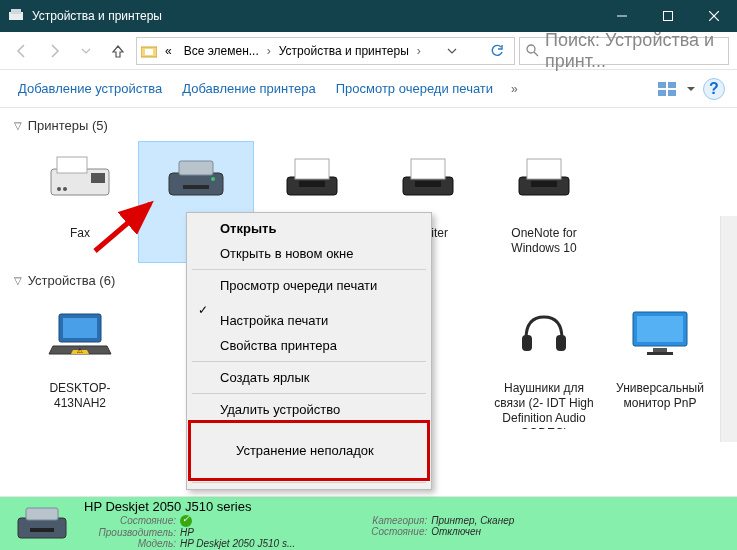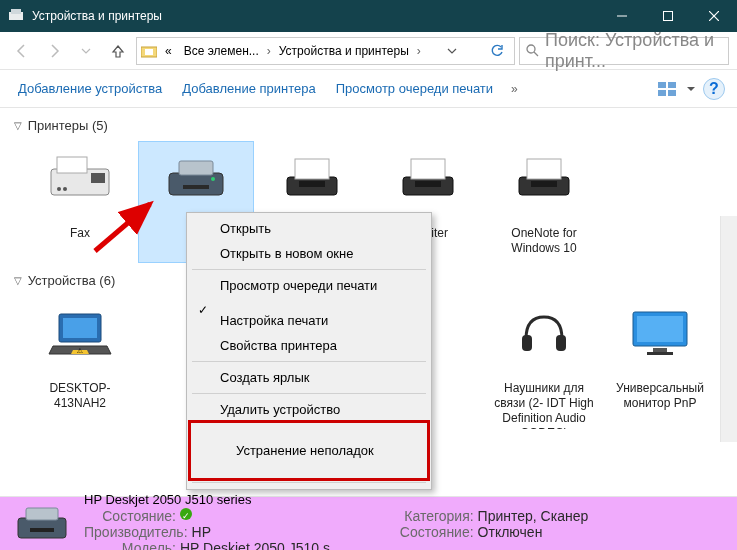--- a/index.html
+++ b/index.html
@@ -32,33 +32,33 @@
 .group-header { display: flex; align-items: center; font-size: 13px; color: #333; padding: 4px 0; }
 .group-header .gchev { margin-right: 6px; color: #5a5a5a; font-size: 10px; }
 .group-items { display: flex; flex-wrap: wrap; gap: 0px; padding: 4px 0 0 8px; }
 .ditem { width: 116px; text-align: center; font-size: 12px; color: #222; padding: 6px 4px; border: 1px solid transparent; }
 .ditem.selected { background: #cce8ff; border: 1px solid #99d1ff; }
 .ditem .dicon { width: 80px; height: 58px; margin: 0 auto 6px auto; display: flex; align-items: center; justify-content: center; }
 .ditem .dlabel { line-height: 1.25; word-wrap: break-word; max-height: 48px; overflow: hidden; margin-top: 20px; }
 
 .context-menu { position: absolute; left: 186px; top: 212px; width: 246px; background: #f0f0f0; border: 1px solid #bcbcbc; box-shadow: 3px 3px 6px rgba(0,0,0,0.25); padding: 3px; font-size: 13px; color: #000; z-index: 10; }
 .context-menu .citem { padding: 5px 10px 5px 30px; white-space: nowrap; position: relative; }
-.context-menu .citem.bold { font-weight: 400; }
+.context-menu .citem.bold { font-weight: 700; }
 .context-menu .citem .check { position: absolute; left: 8px; top: 5px; font-size: 12px; }
 .context-menu .csep { height: 1px; background: #d0d0d0; margin: 3px 2px; }
 .context-menu .highlight-box { border: 3px solid #c00; margin: -2px; padding: 15px; }
 
 .arrow-annotation { position: absolute; left: 90px; top: 196px; z-index: 9; pointer-events: none; }
 
-.detailsbar { position: absolute; left: 0; right: 0; bottom: 0; height: 54px; border-top: 1px solid #e5e5e5; display: flex; align-items: center; padding: 4px 10px; font-size: 12px; color: #333; background: #f0abfc; }
+.detailsbar { position: absolute; left: 0; right: 0; bottom: 0; height: 54px; border-top: 1px solid #e5e5e5; display: flex; align-items: center; padding: 4px 10px; font-size: 12px; color: #333; background: #86efac; }
 .detailsbar .thumb { width: 64px; height: 44px; margin-right: 10px; display:flex; align-items:center; justify-content:center; }
 .detailsbar .dname { font-size: 13px; color: #000; }
 .titlecol{display:flex; flex-direction:column; gap:1px;}
 .cols{display:grid; grid-template-columns: 1fr 1fr; column-gap:40px;}
-.kv{display:flex; gap:4px; font-size:14px;}
+.kv{display:flex; gap:4px; font-size:10px;font-style:italic;}
 .kv .k{color:#6a6a6a; min-width:92px; text-align:right;}
 .kv .v{color:#2a2a2a;}
 .status-ok{display:inline-block; width:12px; height:12px; background:#37a80f; border-radius:50%;}
 .status-ok::after{content:"✓"; color:#fff; font-size:9px; position:relative; top:-2px; left:2px;}
 
 .scrollbar { position: absolute; right: 0; top: 108px; bottom: 54px; width: 17px; background: #f0f0f0; border-left: 1px solid #e5e5e5; }
 
 svg { display: block; }
 </style>
 </head>

